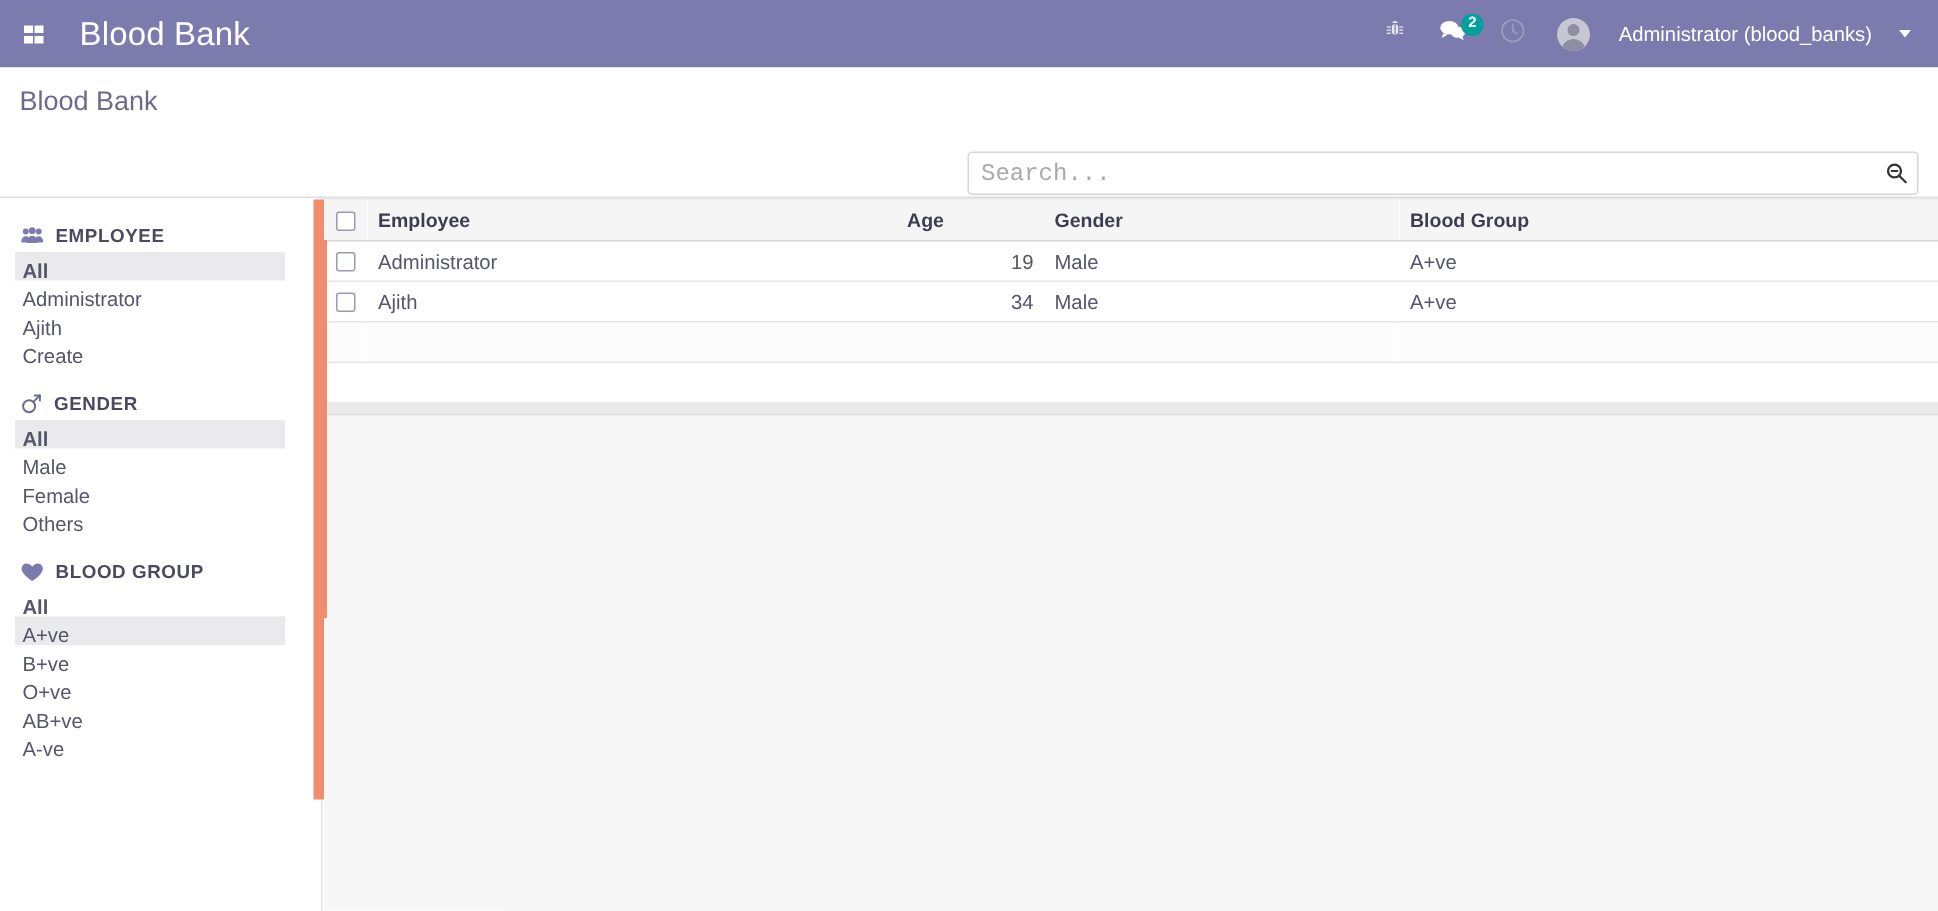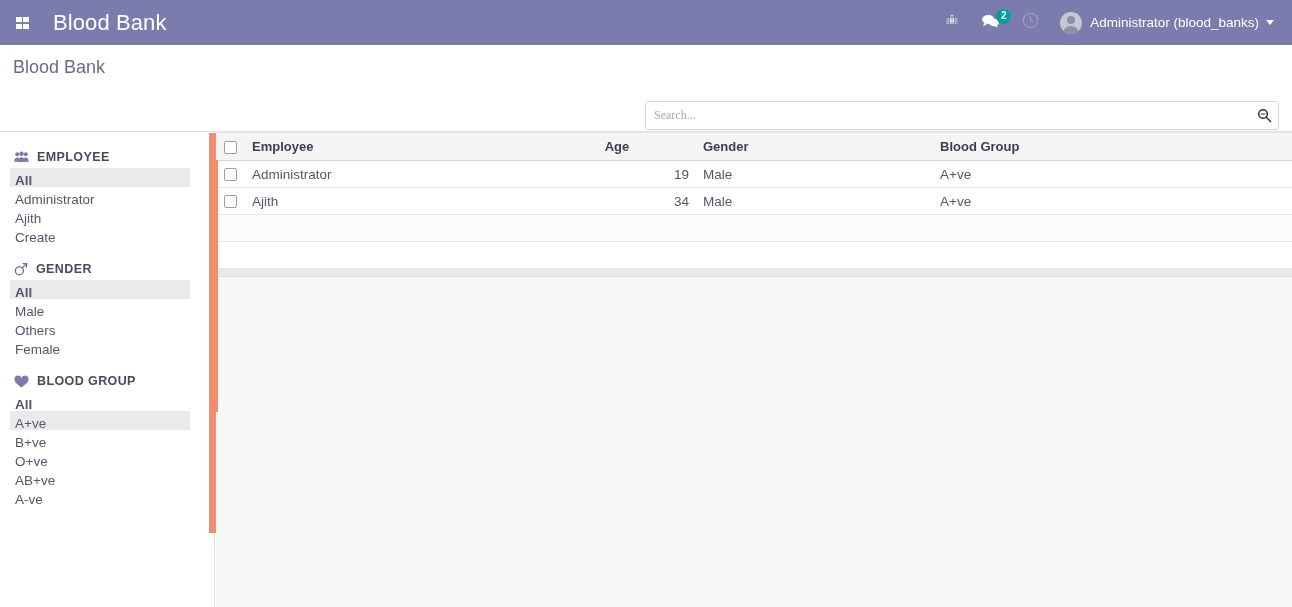--- a/index.html
+++ b/index.html
@@ -67,20 +67,21 @@
     border-radius: 8px;
     text-align: center;
     padding: 0 3px;
   }
   #user-menu {
     display: flex; align-items: center;
     height: 45px; padding: 0 6px 0 10px;
     cursor: pointer;
     color: #ffffff;
     font-size: 13.5px;
+    gap: 11px;
   }
   .avatar {
     width: 22px; height: 22px; border-radius: 50%;
     background: #c7c7d4;
     margin-right: 8px;
     overflow: hidden;
     position: relative;
     flex: 0 0 auto;
   }
   .avatar::before {
@@ -151,22 +152,22 @@
     width: 634px; height: 29px;
     border: 1px solid #d6d6d6;
     border-radius: 3px;
     background: #ffffff;
     display: flex; align-items: center;
   }
   #search-input {
     flex: 1;
     border: none; outline: none;
     background: transparent;
-    font-size: 12px;
-    font-family: Liberation Serif, serif;
+    font-size: 16px;
+    font-family: Liberation Mono, monospace;
     color: #a21caf;
     padding: 0 8px;
     height: 100%;
   }
   #search-input::placeholder { color: #aaaaaa; }
   #search-icon-btn {
     width: 28px; height: 100%;
     display: flex; align-items: center; justify-content: center;
     cursor: pointer;
     color: #333;
@@ -553,22 +554,22 @@
         <svg width="14" height="14" viewBox="0 0 14 14" fill="none" stroke="#6b6b90" stroke-width="1.3">
           <circle cx="5.4" cy="8.8" r="4"></circle>
           <path d="M8.6 5.6 L12.6 1.6" stroke-linecap="round"></path>
           <path d="M9.2 1.6 L12.6 1.6 L12.6 5" stroke-linecap="round" stroke-linejoin="round"></path>
         </svg>
       </span>
       <span>GENDER</span>
     </div>
     <div class="side-item all sel">All</div>
     <div class="side-item">Male</div>
+    <div class="side-item">Female</div>
     <div class="side-item">Others</div>
-    <div class="side-item">Female</div>
   </div>
 
   <div class="side-section">
     <div class="side-head">
       <span class="sh-ico">
         <svg width="15" height="13" viewBox="0 0 15 13" fill="#7c7bad">
           <path d="M7.5 12.4 C7.5 12.4 0.4 8 0.4 4.2 C0.4 2 2 0.6 3.8 0.6 C5.2 0.6 6.7 1.4 7.5 2.9 C8.3 1.4 9.8 0.6 11.2 0.6 C13 0.6 14.6 2 14.6 4.2 C14.6 8 7.5 12.4 7.5 12.4 Z"></path>
         </svg>
       </span>
       <span>BLOOD GROUP</span>

